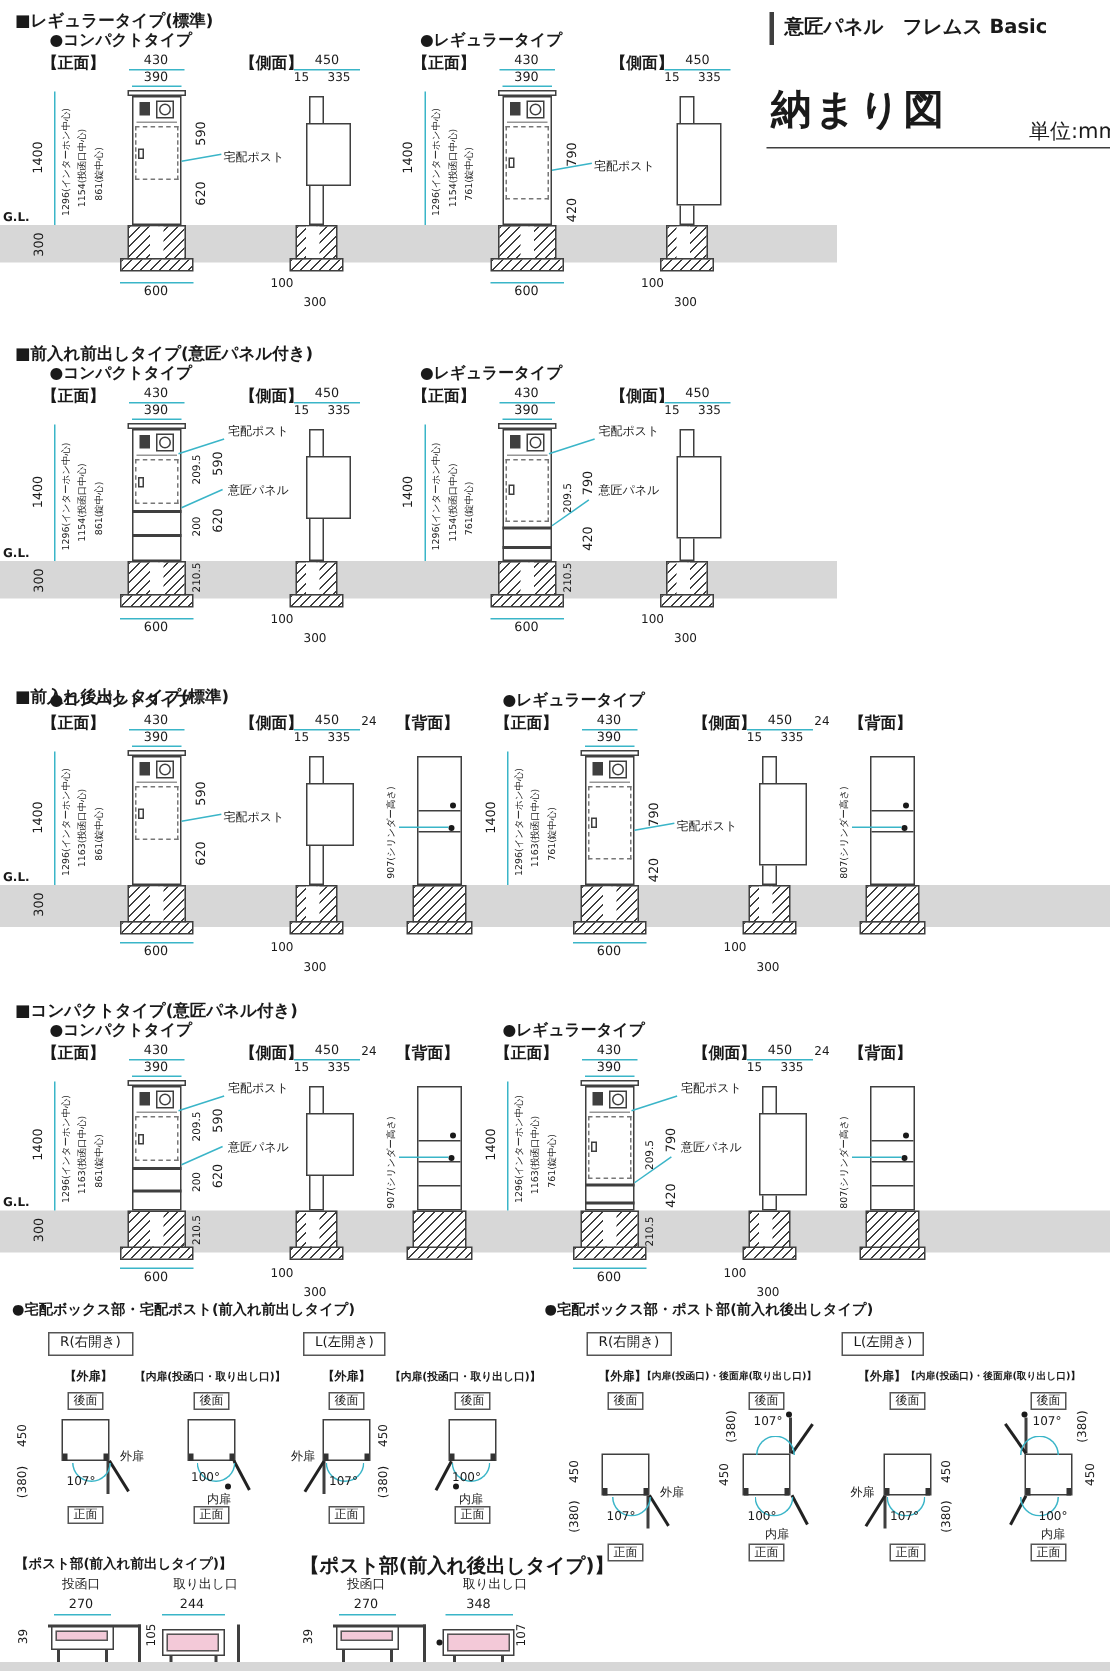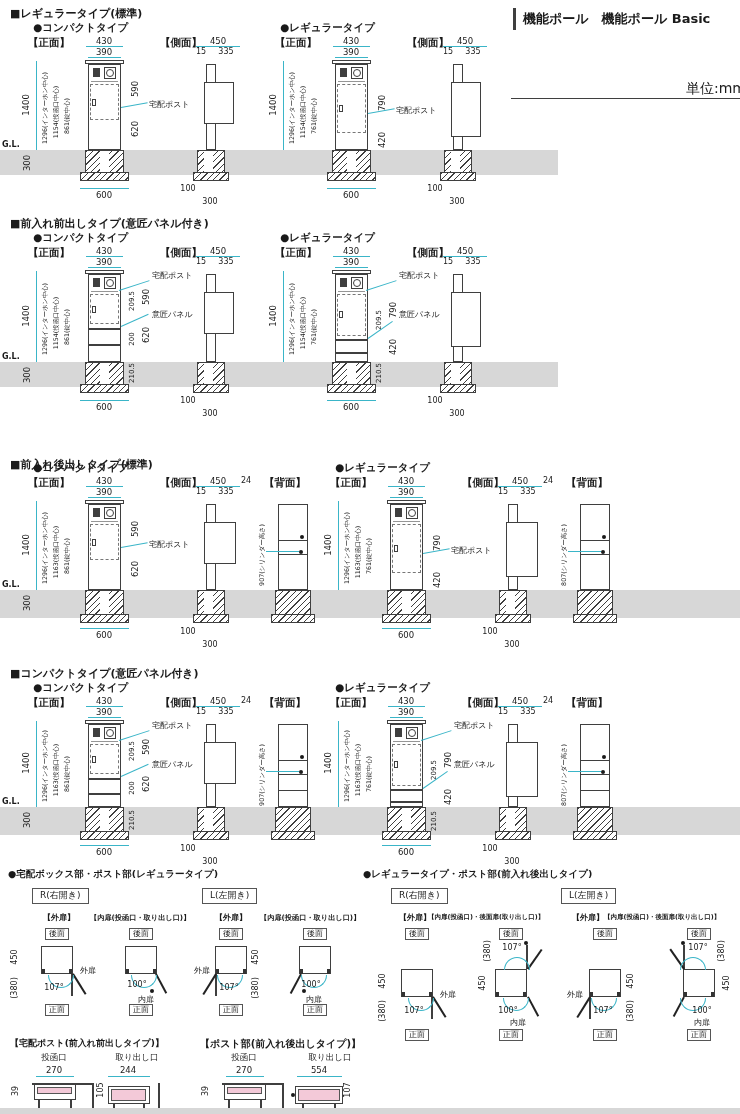--- a/index.html
+++ b/index.html
@@ -32,21 +32,22 @@
 .tick{position:absolute;background:#333}
 .secT{font-size:11px;font-weight:bold}
 .subT{font-size:10.5px;font-weight:bold}
 </style>
 </head>
 <body>
 
 <div id="page">
 
 <div class="lnD" style="left:513px;top:8px;width:3px;height:22px"></div>
-<div class="tl b" style="left:523px;top:12px;font-size:13px">機能ポール　機能ポール Basic</div>
+<div class="tl b" style="left:523px;top:12px;font-size:13px">意匠パネル　フレムス Basic</div>
+<div class="tl b" style="left:514px;top:58px;font-size:27px;letter-spacing:2px">納まり図</div>
 <div class="tl" style="left:686px;top:80px;font-size:14px">単位:mm</div>
 <div class="lnD" style="left:511px;top:98px;width:229px;height:1px"></div>
 
 <div class="sec" style="left:0;top:8px;width:740px;height:205px">
   <div class="band" style="left:0;top:142px;width:558px;height:25px"></div>
   <div class="tl secT" style="left:10px;top:0">■レギュラータイプ(標準)</div>
   <div class="tl f8 b" style="left:2px;top:132px">G.L.</div>
 
   <div class="grp" style="left:0;width:250px">
     <div class="tl subT" style="left:33px;top:13px">●コンパクトタイプ</div>
@@ -129,21 +130,21 @@
     <div class="bx" style="left:206px;top:56px;width:10px;height:86px"></div>
     <div class="bx" style="left:204px;top:74px;width:30px;height:55px"></div>
     <div class="hatch" style="left:197px;top:142px;width:28px;height:24px"></div>
     <div class="wh" style="left:204px;top:143px;width:9px;height:22px"></div>
     <div class="hatch" style="left:193px;top:164px;width:36px;height:9px"></div>
     <div class="t f8" style="left:188px;top:181px">100</div>
     <div class="t f8" style="left:210px;top:194px">300</div>
   </div>
 </div>
 
-<div class="sec" style="left:0;top:218px;width:607px;height:210px">
+<div class="sec" style="left:0;top:230px;width:607px;height:210px">
   <div class="band" style="left:0;top:144px;width:558px;height:25px"></div>
   <div class="tl secT" style="left:10px;top:0">■前入れ前出しタイプ(意匠パネル付き)</div>
   <div class="tl f8 b" style="left:2px;top:134px">G.L.</div>
 
   <div class="grp" style="left:0;width:250px">
     <div class="tl subT" style="left:33px;top:13px">●コンパクトタイプ</div>
     <div class="tl subT" style="left:28px;top:28px">【正面】</div>
     <div class="t" style="left:104px;top:33px">430</div>
     <div class="ln" style="left:86px;top:38px;width:37px;height:1px"></div>
     <div class="t" style="left:104px;top:44px">390</div>
@@ -480,21 +481,21 @@
     <div class="lnD" style="left:279px;top:125px;width:28px;height:1.2px"></div>
     <div class="dot" style="left:300px;top:90px;width:4px;height:4px"></div>
     <div class="dot" style="left:299px;top:105px;width:4px;height:4px"></div>
     <div class="ln" style="left:266px;top:106px;width:33px;height:1px"></div>
     <div class="tv f6" style="left:262px;top:110px">807(シリンダー高さ)</div>
     <div class="hatch" style="left:275px;top:142px;width:36px;height:26px"></div>
     <div class="hatch" style="left:271px;top:166px;width:44px;height:9px"></div>
   </div>
 </div>
 
-<div class="tl b" style="left:8px;top:869px;font-size:9.5px">●宅配ボックス部・ポスト部(レギュラータイプ)</div>
+<div class="tl b" style="left:8px;top:869px;font-size:9.5px">●宅配ボックス部・宅配ポスト(前入れ前出しタイプ)</div>
 <div class="rl" style="left:32px;top:888px">R(右開き)</div>
 <div class="rl" style="left:202px;top:888px">L(左開き)</div>
 <div class="tl f8 b" style="left:43px;top:913px">【外扉】</div>
 <div class="tl b" style="left:90px;top:914px;font-size:7.2px">【内扉(投函口・取り出し口)】</div>
 <div class="tl f8 b" style="left:215px;top:913px">【外扉】</div>
 <div class="tl b" style="left:260px;top:914px;font-size:7.2px">【内扉(投函口・取り出し口)】</div>
 <div class="fbox" style="left:57px;top:928px">後面</div>
 <div class="fbox" style="left:141px;top:928px">後面</div>
 <div class="fbox" style="left:231px;top:928px">後面</div>
 <div class="fbox" style="left:315px;top:928px">後面</div>
@@ -532,21 +533,21 @@
 <div class="tv f8" style="left:256px;top:957px">450</div>
 <div class="tv f8" style="left:256px;top:988px">(380)</div>
 <div class="fbox" style="left:231px;top:1004px">正面</div>
 <div class="dg" style="left:300px;top:974px;height:22px;transform:rotate(28deg)"></div>
 <div class="arcD" style="left:301px;top:975px;width:26px;height:13px"></div>
 <div class="t f8" style="left:311px;top:985px">100°</div>
 <div class="dot" style="left:302px;top:989px;width:4px;height:4px"></div>
 <div class="tl f8" style="left:306px;top:995px">内扉</div>
 <div class="fbox" style="left:315px;top:1004px">正面</div>
 
-<div class="tl b" style="left:363px;top:869px;font-size:9.5px">●レギュラータイプ・ポスト部(前入れ後出しタイプ)</div>
+<div class="tl b" style="left:363px;top:869px;font-size:9.5px">●宅配ボックス部・ポスト部(前入れ後出しタイプ)</div>
 <div class="rl" style="left:391px;top:888px">R(右開き)</div>
 <div class="rl" style="left:561px;top:888px">L(左開き)</div>
 <div class="tl f8 b" style="left:399px;top:913px">【外扉】</div>
 <div class="tl b" style="left:428px;top:914px;font-size:6.5px">【内扉(投函口)・後面扉(取り出し口)】</div>
 <div class="tl f8 b" style="left:572px;top:913px">【外扉】</div>
 <div class="tl b" style="left:604px;top:914px;font-size:6.5px">【内扉(投函口)・後面扉(取り出し口)】</div>
 <div class="fbox" style="left:417px;top:928px">後面</div>
 <div class="fbox" style="left:511px;top:928px">後面</div>
 <div class="fbox" style="left:605px;top:928px">後面</div>
 <div class="fbox" style="left:699px;top:928px">後面</div>
@@ -600,22 +601,22 @@
 <div class="arcU" style="left:680px;top:957px;width:26px;height:13px"></div>
 <div class="t f8" style="left:698px;top:948px">107°</div>
 <div class="tv f8" style="left:722px;top:951px">(380)</div>
 <div class="tv f8" style="left:727px;top:983px">450</div>
 <div class="dg" style="left:683px;top:997px;height:22px;transform:rotate(28deg)"></div>
 <div class="arcD" style="left:680px;top:998px;width:26px;height:13px"></div>
 <div class="t f8" style="left:702px;top:1011px">100°</div>
 <div class="tl f8" style="left:694px;top:1018px">内扉</div>
 <div class="fbox" style="left:699px;top:1029px">正面</div>
 
-<div class="tl b" style="left:10px;top:1038px;font-size:9px">【宅配ポスト(前入れ前出しタイプ)】</div>
-<div class="tl b" style="left:200px;top:1038px;font-size:10px">【ポスト部(前入れ後出しタイプ)】</div>
+<div class="tl b" style="left:10px;top:1038px;font-size:9px">【ポスト部(前入れ前出しタイプ)】</div>
+<div class="tl b" style="left:200px;top:1038px;font-size:13px">【ポスト部(前入れ後出しタイプ)】</div>
 
 <div class="t" style="left:54px;top:1057px">投函口</div>
 <div class="t" style="left:54px;top:1070px">270</div>
 <div class="ln" style="left:36px;top:1076px;width:38px;height:1px"></div>
 <div class="tv f8" style="left:16px;top:1091px">39</div>
 <div class="lnD" style="left:32px;top:1083px;width:62px;height:1.5px"></div>
 <div class="lnD" style="left:92px;top:1083px;width:1.5px;height:28px"></div>
 <div class="bx" style="left:34px;top:1084px;width:42px;height:16px"></div>
 <div class="pink" style="left:37px;top:1087px;width:35px;height:7px"></div>
 <div class="lnD" style="left:38px;top:1100px;width:2px;height:13px"></div>
@@ -636,21 +637,21 @@
 <div class="ln" style="left:226px;top:1076px;width:38px;height:1px"></div>
 <div class="tv f8" style="left:206px;top:1091px">39</div>
 <div class="lnD" style="left:222px;top:1083px;width:62px;height:1.5px"></div>
 <div class="lnD" style="left:282px;top:1083px;width:1.5px;height:28px"></div>
 <div class="bx" style="left:224px;top:1084px;width:42px;height:16px"></div>
 <div class="pink" style="left:227px;top:1087px;width:35px;height:7px"></div>
 <div class="lnD" style="left:228px;top:1100px;width:2px;height:13px"></div>
 <div class="lnD" style="left:260px;top:1100px;width:2px;height:13px"></div>
 
 <div class="t" style="left:330px;top:1057px">取り出し口</div>
-<div class="t" style="left:319px;top:1070px">554</div>
+<div class="t" style="left:319px;top:1070px">348</div>
 <div class="ln" style="left:297px;top:1076px;width:45px;height:1px"></div>
 <div class="tv f8" style="left:348px;top:1090px">107</div>
 <div class="bx" style="left:295px;top:1086px;width:48px;height:18px"></div>
 <div class="pink" style="left:298px;top:1089px;width:42px;height:12px"></div>
 <div class="dot" style="left:291px;top:1093px;width:4px;height:4px"></div>
 <div class="lnD" style="left:302px;top:1104px;width:2px;height:9px"></div>
 <div class="lnD" style="left:334px;top:1104px;width:2px;height:9px"></div>
 <div class="band" style="left:0;top:1108px;width:740px;height:6px"></div>
 
 </div>

